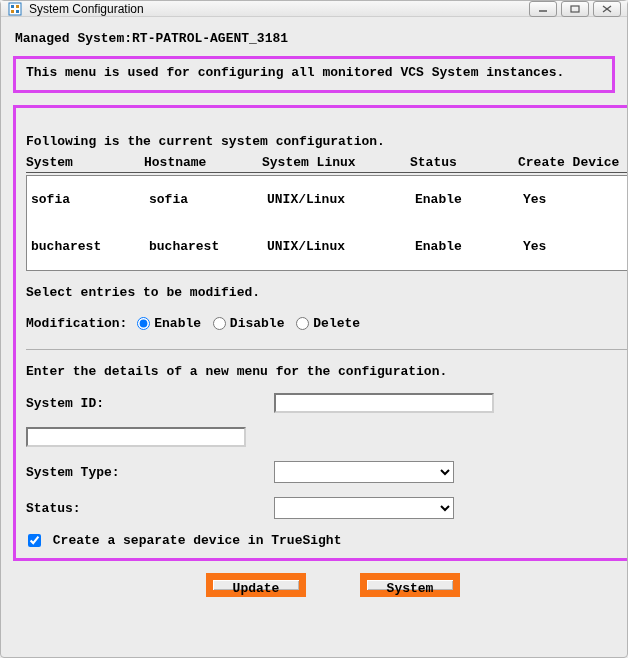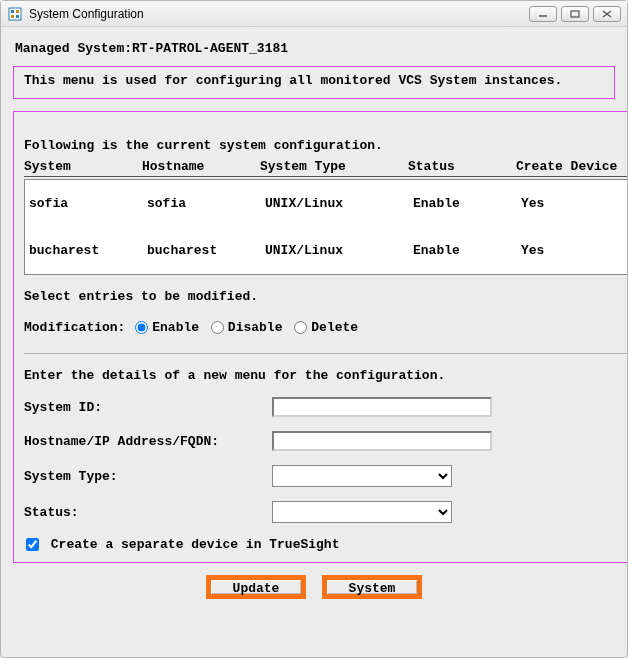--- a/index.html
+++ b/index.html
@@ -17,21 +17,21 @@
   .window {
     width: 628px;
     height: 658px;
     background: #ececec;
     border: 1px solid #b5b5b5;
     border-radius: 4px;
     display: flex;
     flex-direction: column;
   }
   .titlebar {
-    height: 26px;
+    height: 16px;
     background: linear-gradient(#f7f7f7,#e6e6e6);
     border-bottom: 1px solid #cfcfcf;
     display: flex;
     align-items: center;
     padding: 0 6px;
     font-family: "Segoe UI", Tahoma, sans-serif;
     font-weight: normal;
     font-size: 12px;
   }
   .titlebar .appicon {
@@ -46,21 +46,21 @@
     display:inline-flex; align-items:center; justify-content:center;
     font-size:10px; color:#555; cursor:pointer;
   }
   .content {
     flex:1;
     padding: 8px 12px 12px 12px;
     overflow:hidden;
   }
   .heading { margin: 6px 0 10px 2px; }
   fieldset.panel {
-    border:1px solid #d946ef;
+    border:3px solid #d946ef;
     background:#ececec;
     padding:6px 10px 10px 10px;
     margin:0 0 12px 0;
   }
   .subpanel { margin-top:20px; }
   .table-head, .table-row {
     display:grid;
     grid-template-columns: 110px 110px 140px 100px 120px;
     column-gap:8px;
   }
@@ -90,24 +90,25 @@
     font-family:inherit; font-size:12px;
   }
   .chk-row { margin-top:14px; }
   .button-row {
     display:flex; justify-content:center; gap:16px;
     margin-top:6px;
   }
   button.btn {
     width:100px; height:24px;
     background:#ececec;
-    border:5px solid #f97316;
+    border:7px solid #f97316;
     box-shadow: inset 1px 1px 0 #fff, inset -1px -1px 0 #b9b9b9;
     font-family:inherit; font-size:13px; font-weight:bold;
     cursor:pointer;
+    margin-left:38px;
   }
   input[type=radio], input[type=checkbox]{ margin:0 4px 0 2px; vertical-align:middle; }
 </style>
 </head>
 <body>
 
 <div class="window">
   <div class="titlebar">
     <span class="appicon">
       <svg width="14" height="14" viewBox="0 0 14 14">
@@ -146,21 +147,21 @@
     <fieldset class="panel">
       <div>This menu is used for configuring all monitored VCS System instances.</div>
     </fieldset>
 
     <fieldset class="panel">
       <div class="subpanel">Following is the current system configuration.</div>
 
       <div class="table-head">
         <span>System</span>
         <span>Hostname</span>
-        <span>System Type</span>
+        <span>System Linux</span>
         <span>Status</span>
         <span>Create Device</span>
       </div>
       <div class="underline"></div>
 
       <div class="table-body">
         <div class="table-row">
           <span>sofia</span>
           <span>sofia</span>
           <span>UNIX/Linux</span>
@@ -187,21 +188,20 @@
 
       <div class="sep"></div>
 
       <div>Enter the details of a new menu for the configuration.</div>
 
       <div class="form-row">
         <span class="lbl">System ID:</span>
         <input class="text" type="text" value="" style="">
       </div>
       <div class="form-row">
-        <span class="lbl">Hostname/IP Address/FQDN:</span>
         <input class="text" type="text" value="" style="">
       </div>
       <div class="form-row">
         <span class="lbl">System Type:</span>
         <select class="combo"><option></option></select>
       </div>
       <div class="form-row">
         <span class="lbl">Status:</span>
         <select class="combo"><option></option></select>
       </div>

